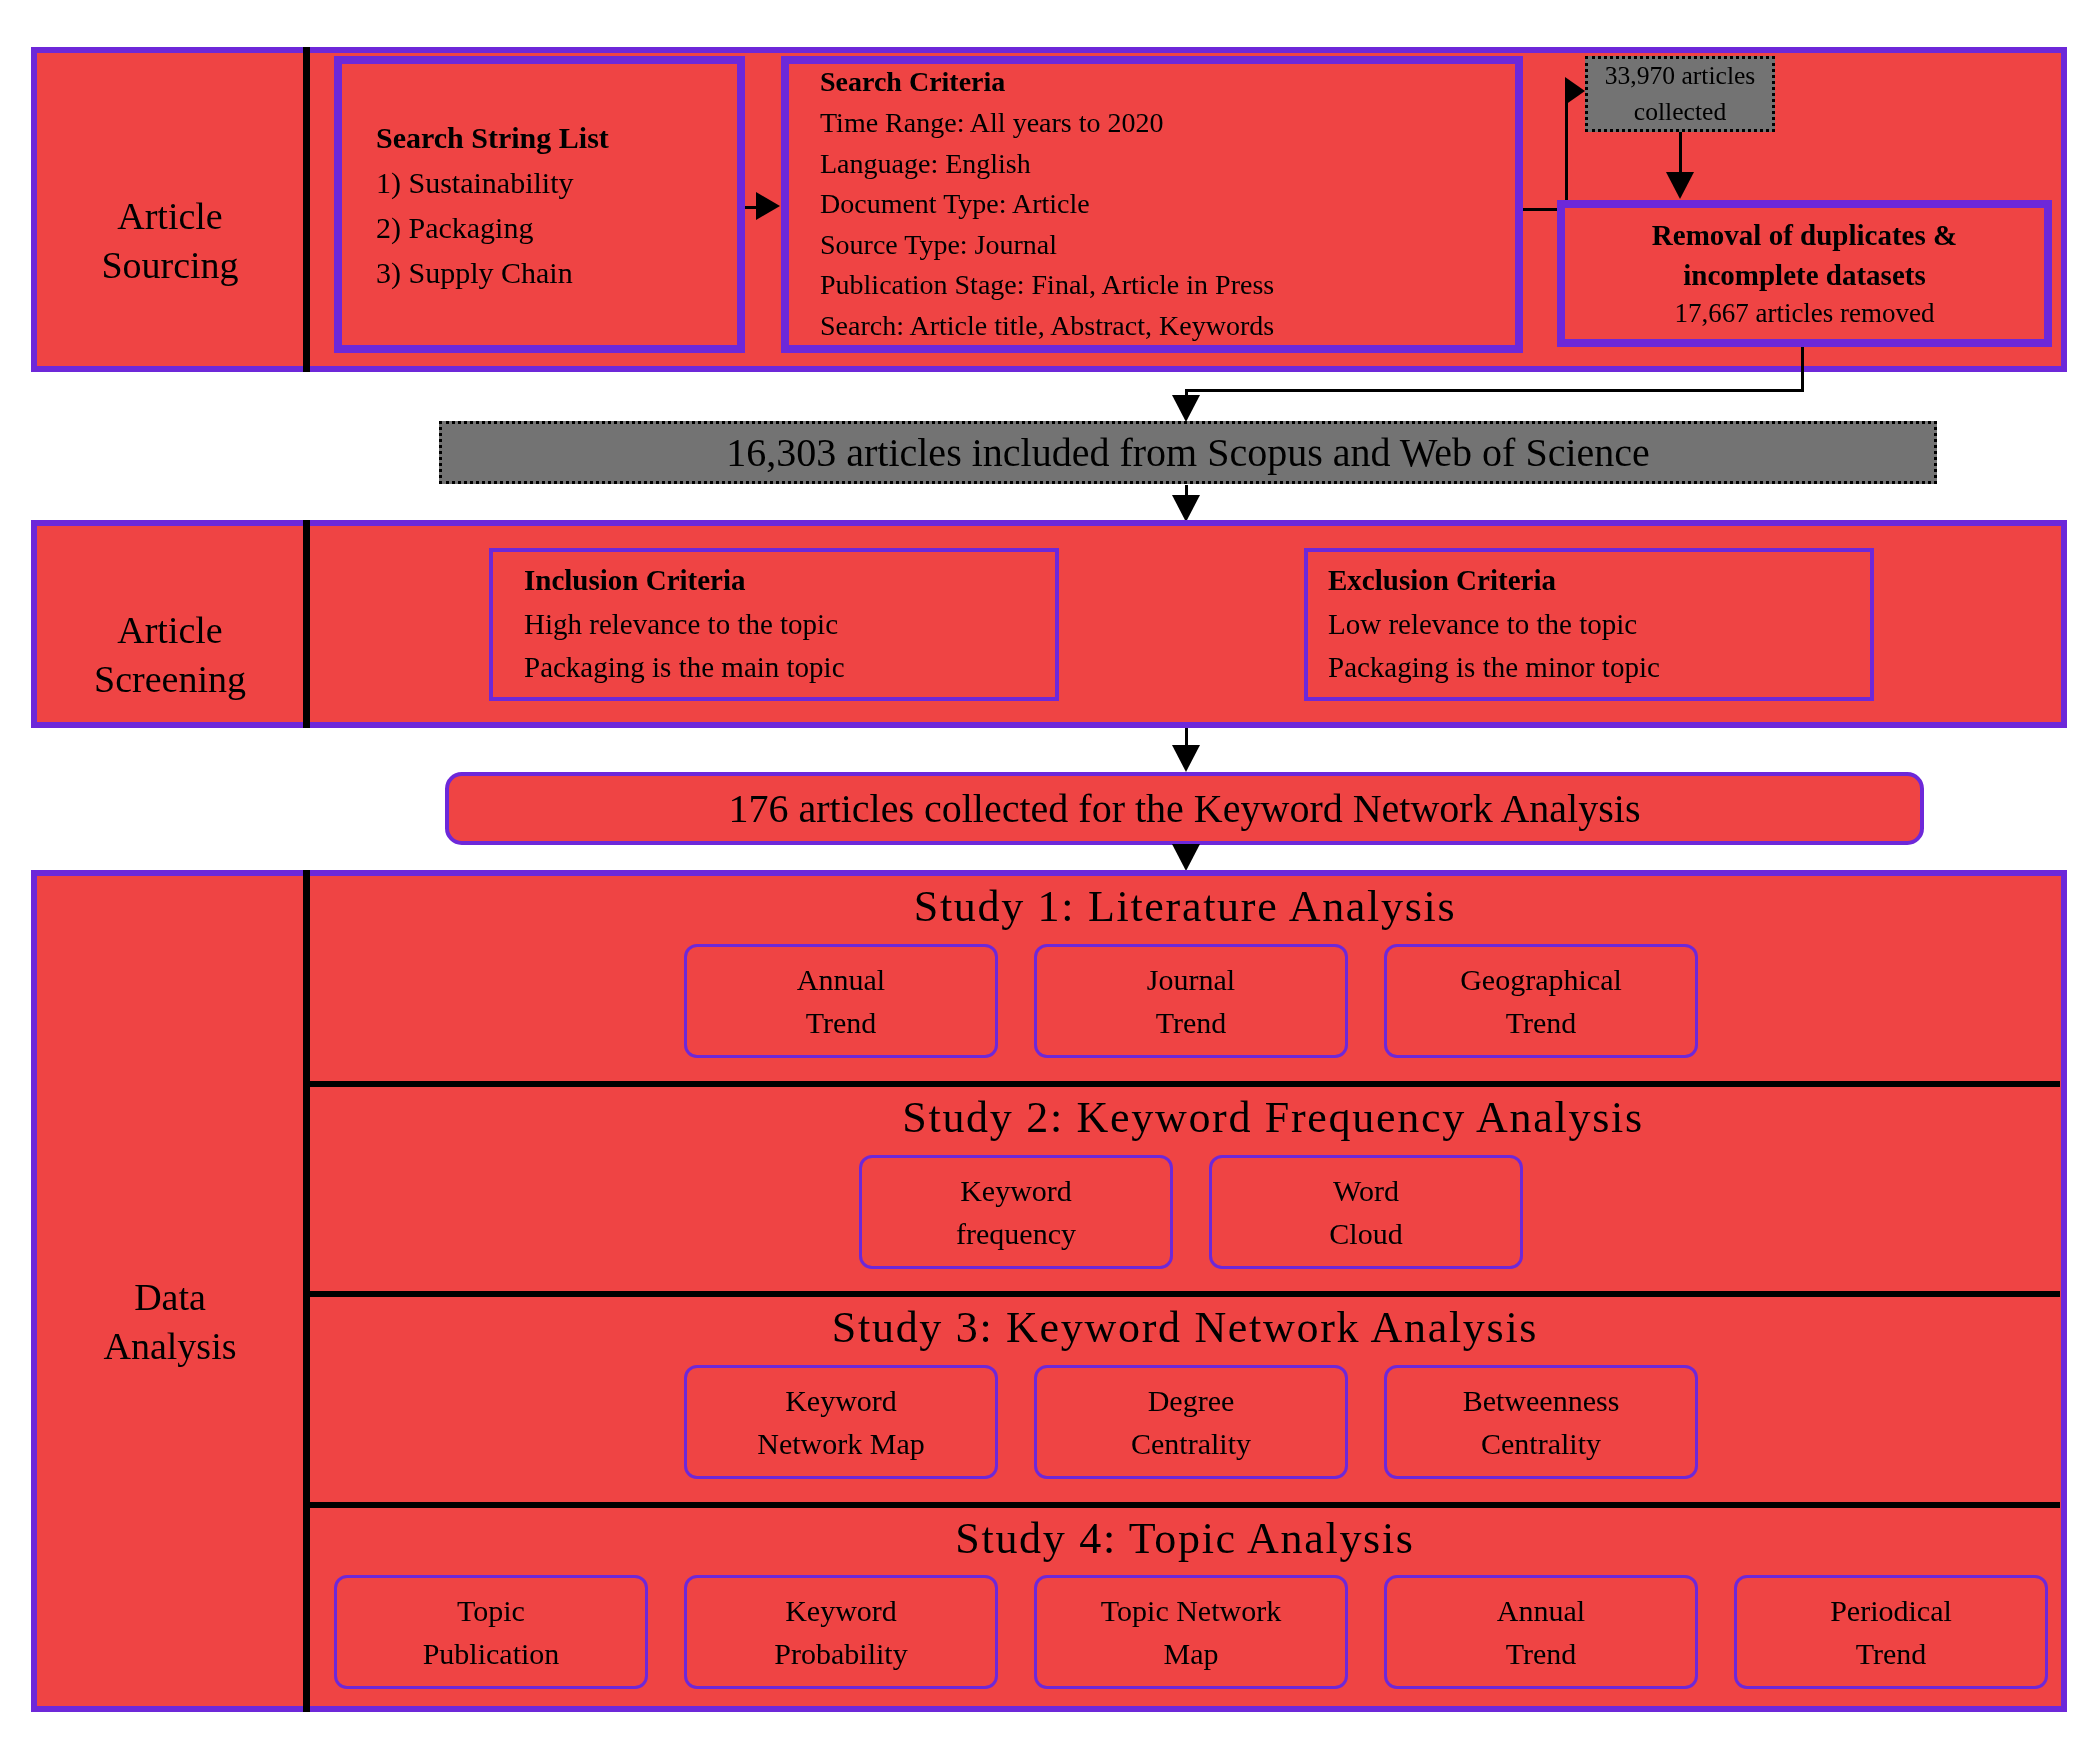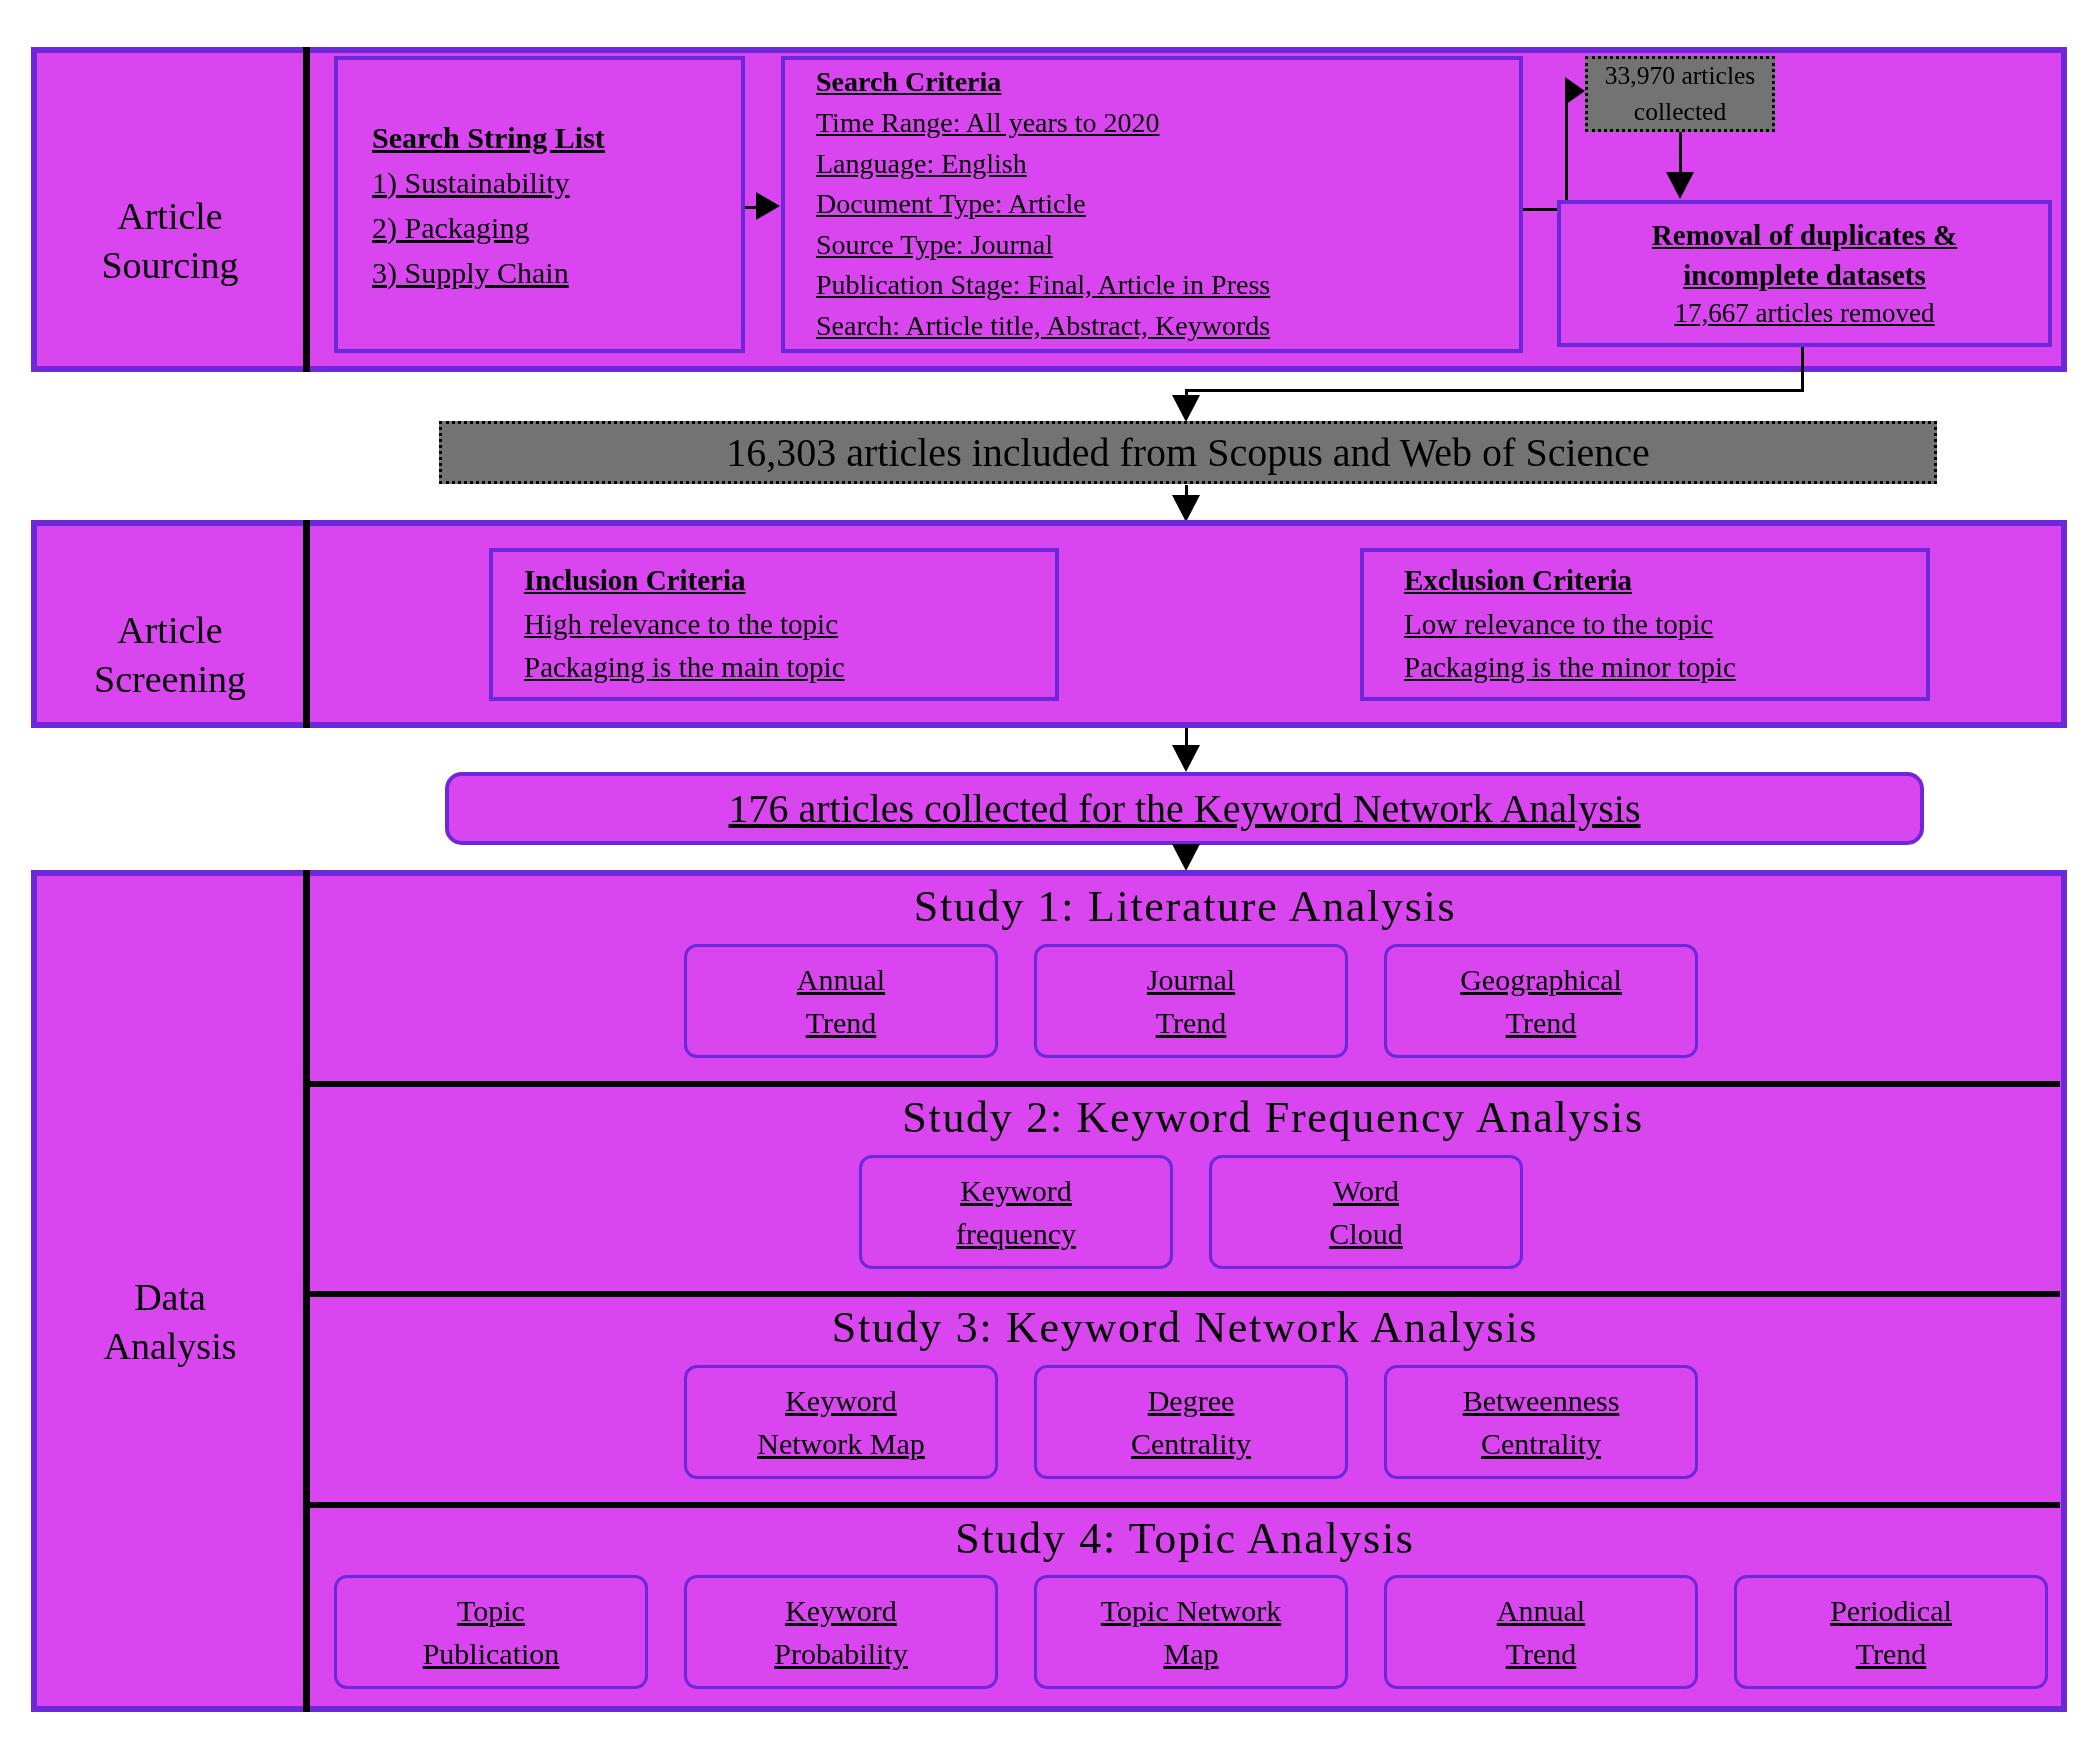--- a/index.html
+++ b/index.html
@@ -4,21 +4,21 @@
 <style>
   html,body{margin:0;padding:0;background:#ffffff;}
   #canvas{
     position:relative;
     width:2097px;height:1743px;
     background:#ffffff;
     font-family:"Liberation Serif","DejaVu Serif",serif;
     color:#000;
   }
   .abs{position:absolute;box-sizing:border-box;}
-  .rect{border:4px solid #6d28d9;background:#d946ef;text-decoration:underline;}
+  .rect{border:8px solid #6d28d9;background:#ef4444;}
   .thick{border-width:6.7px;}
   .thin{border-width:3.9px;}
   .dotbox{border:3.9px dotted #000;background:#737373;}
   .line{background:#000;}
   .cc{display:flex;align-items:center;justify-content:center;text-align:center;}
   .col{display:flex;flex-direction:column;justify-content:center;}
   .arr-d{width:0;height:0;border-left:14.5px solid transparent;border-right:14.5px solid transparent;border-top:27px solid #000;}
   .arr-r{width:0;height:0;border-top:14.5px solid transparent;border-bottom:14.5px solid transparent;border-left:24.5px solid #000;}
   .seclabel{font-size:38px;line-height:1.28;text-align:center;margin-top:31px;}
   .boxtitle{font-weight:bold;}
@@ -102,21 +102,21 @@
       <span style="display:block">Screening</span>
     </div>
   </div>
 
   <div class="abs rect col" style="left:489px;top:548px;width:570px;height:153px;border-width:4.4px;padding-left:31px;font-size:29px;line-height:1.5;">
     <div class="boxtitle">Inclusion Criteria</div>
     <div>High relevance to the topic</div>
     <div>Packaging is the main topic</div>
   </div>
 
-  <div class="abs rect col" style="left:1360px;top:548px;width:570px;height:153px;border-width:4.4px;padding-left:40px;font-size:29px;line-height:1.5;">
+  <div class="abs rect col" style="left:1304px;top:548px;width:570px;height:153px;border-width:4.4px;padding-left:20px;font-size:29px;line-height:1.5;">
     <div class="boxtitle">Exclusion Criteria</div>
     <div>Low relevance to the topic</div>
     <div>Packaging is the minor topic</div>
   </div>
 
   <div class="abs line" style="left:1185px;top:728px;width:2.8px;height:18px;"></div>
   <div class="abs arr-d" style="left:1172px;top:745px;"></div>
 
   <div class="abs rect cc banner" style="left:445px;top:772px;width:1479px;height:73px;border-width:4.4px;border-radius:16.7px;">
     <span>176 articles collected for the Keyword Network Analysis</span>

